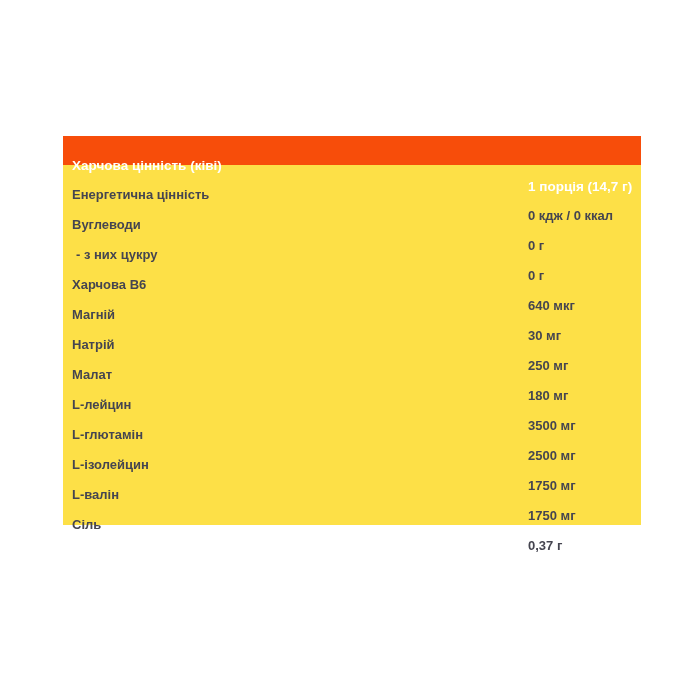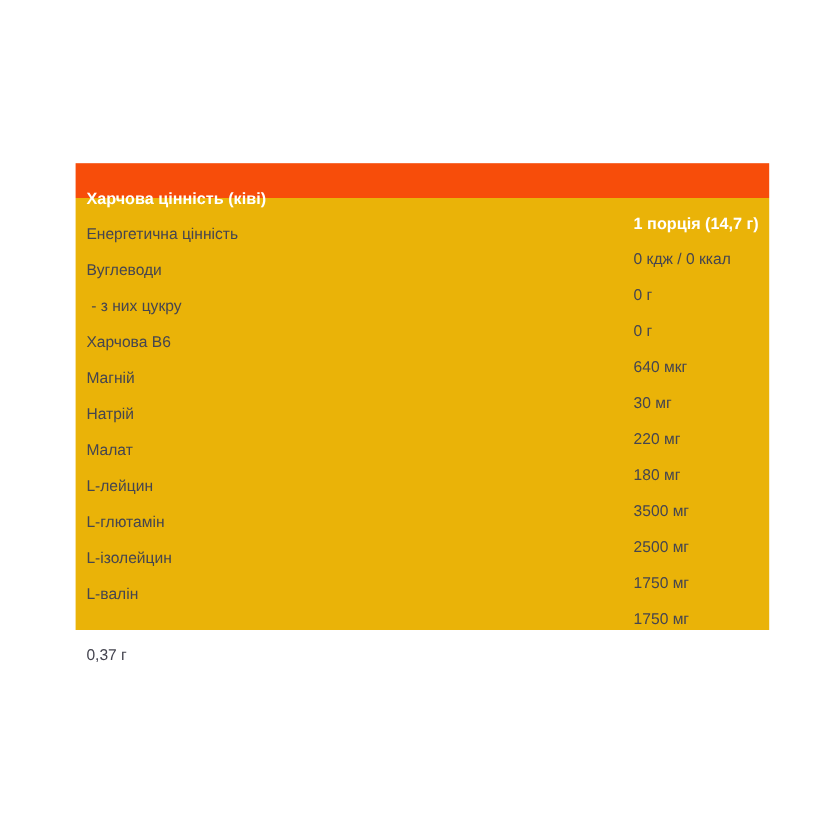--- a/index.html
+++ b/index.html
@@ -23,21 +23,22 @@
     width: 578px;
     font-size: 13px;
     color: var(--text-color, #454550);
   }
   .trow {
     display: grid;
     grid-template-columns: 456px 1fr;
     align-items: center;
     height: 30px;
     padding: 0 9px;
-    background: #eab308;
+    background: #fde047;
+    font-weight: bold;
   }
   .trow.theader {
     height: 29px;
     background: var(--accent-color, #f74d0a);
     color: #ffffff;
     font-weight: bold;
     font-size: 13.5px;
   }
   .trow .label { white-space: nowrap; }
   .trow .value { white-space: nowrap; margin-top: 43px; }
@@ -67,21 +68,21 @@
       <div class="trow">
         <span class="label">Харчова B6</span>
         <span class="value">640 мкг</span>
       </div>
       <div class="trow">
         <span class="label">Магній</span>
         <span class="value">30 мг</span>
       </div>
       <div class="trow">
         <span class="label">Натрій</span>
-        <span class="value">220 мг</span>
+        <span class="value">250 мг</span>
       </div>
       <div class="trow">
         <span class="label">Малат</span>
         <span class="value">180 мг</span>
       </div>
       <div class="trow">
         <span class="label">L-лейцин</span>
         <span class="value">3500 мг</span>
       </div>
       <div class="trow">
@@ -90,16 +91,17 @@
       </div>
       <div class="trow">
         <span class="label">L-ізолейцин</span>
         <span class="value">1750 мг</span>
       </div>
       <div class="trow">
         <span class="label">L-валін</span>
         <span class="value">1750 мг</span>
       </div>
       <div class="trow">
+        <span class="label">Сіль</span>
         <span class="value">0,37 г</span>
       </div>
   </div>
 </div>
 
 </body></html>

